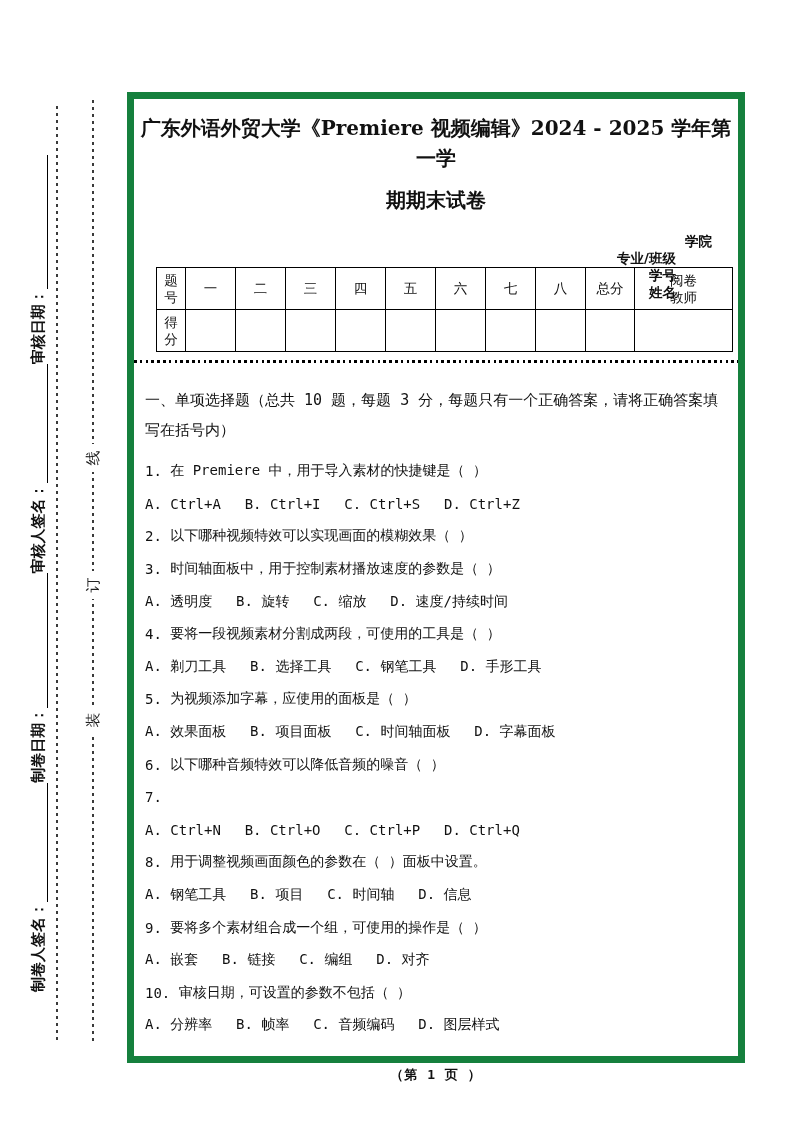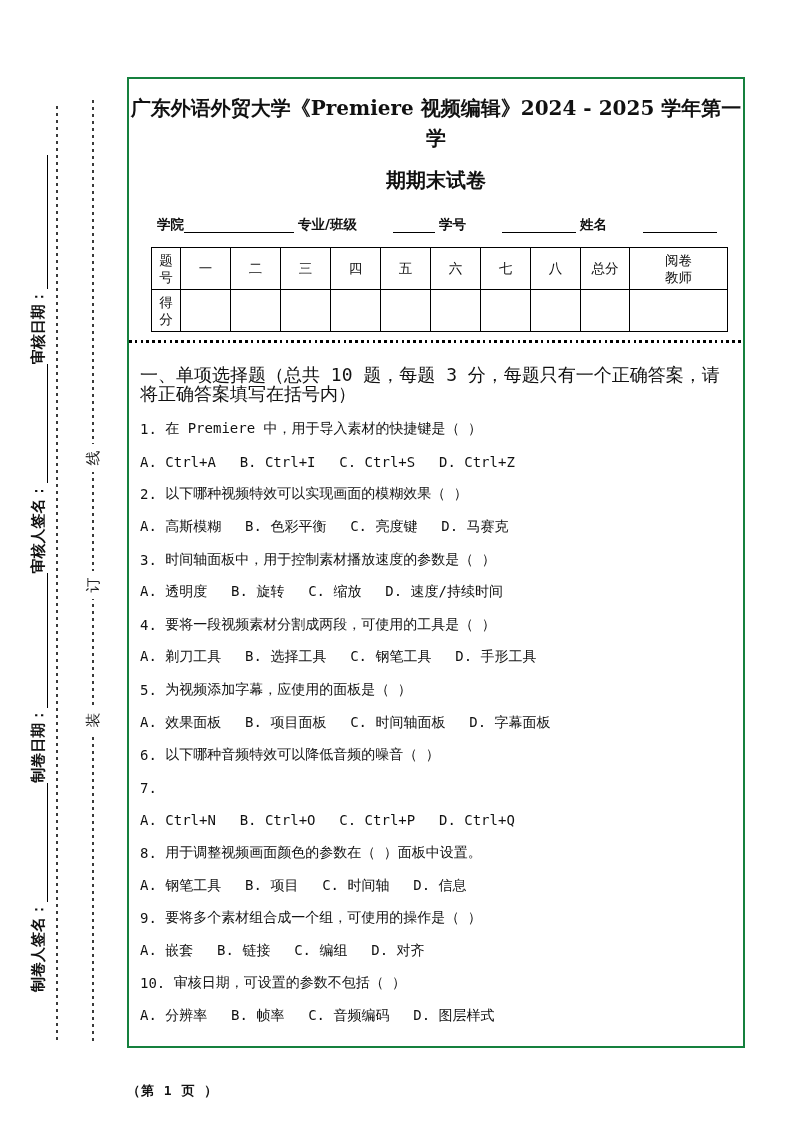--- a/index.html
+++ b/index.html
@@ -47,41 +47,41 @@
     font-family:"DejaVu Serif","Liberation Serif",serif;
     font-size:15px;color:#222;
   }
   .bind-char.c-line{top:472px;}
   .bind-char.c-staple{top:599px;}
   .bind-char.c-mount{top:734px;}
 
   
   .content{
     position:absolute;
-    left:127px;top:77px;
+    left:127px;top:92px;
     width:618px;height:971px;
-    border:2px solid #15803d;
+    border:7px solid #15803d;
     box-sizing:border-box;
     background:#fff;
   }
   .title-l1,.title-l2{
     text-align:center;
     font-family:"DejaVu Serif","Liberation Serif",serif;
     font-size:20px;font-weight:600;
     line-height:30px;
   }
   .title-l1{margin-top:14px;}
   .title-l2{margin-top:12px;}
 
   .fields{
     display:flex;align-items:flex-end;
     margin:18px 26px 0 28px;
     height:20px;
     font-family:"DejaVu Serif","Liberation Serif",serif;
-    font-size:13.5px;font-weight:bold;
+    font-size:13.5px;font-weight:bold;flex-direction:column;
   }
   .fgroup{display:flex;flex:1;align-items:flex-end;}
   .flabel{white-space:nowrap;line-height:17px;}
   .fblank{flex:1;border-bottom:1.4px solid #000;height:15px;}
   .fgroup + .fgroup{margin-left:4px;gap:36px;}
 
   table.score{
     border-collapse:collapse;
     margin:14px 0 0 22px;
     table-layout:fixed;
@@ -96,36 +96,35 @@
   }
   td.two-line{white-space:pre-line;}
 
   .dotted-sep{
     margin-top:8px;height:3px;
     background:repeating-linear-gradient(to right,#000 0 2.6px,transparent 2.6px 5.8px);
   }
 
   .section-heading{
     margin:22px 10px 0 11px;
-    font-size:18px;line-height:19px;
+    font-size:15px;line-height:30px;
   }
 
   .questions{margin:10px 10px 0 11px;}
   .qline{height:32.6px;display:flex;align-items:center;font-size:14px;white-space:nowrap;}
   .qnum{margin-right:0.6em;}
   .opts span{margin-right:1.7em;}
   .opts span:last-child{margin-right:0;}
 
   .footer{
     position:absolute;
     left:127px;top:1066px;width:618px;
-    text-align:left;
+    text-align:center;
     font-size:13px;font-weight:bold;
     letter-spacing:1px;
-    margin-top:16px;
   }
 </style>
 </head>
 <body>
 
 <div class="page">
 
   <div class="margin-strip">
     <div class="margin-group">
       <span class="margin-label">制卷人签名：</span>
@@ -236,26 +235,20 @@
         <span>A. Ctrl+A</span>
         <span>B. Ctrl+I</span>
         <span>C. Ctrl+S</span>
         <span>D. Ctrl+Z</span>
       </div>
 
       <div class="qline">
         <span class="qnum">2.</span>
         <span>以下哪种视频特效可以实现画面的模糊效果（  ）</span>
       </div>
-      <div class="qline opts">
-        <span>A. 高斯模糊</span>
-        <span>B. 色彩平衡</span>
-        <span>C. 亮度键</span>
-        <span>D. 马赛克</span>
-      </div>
 
       <div class="qline">
         <span class="qnum">3.</span>
         <span>时间轴面板中，用于控制素材播放速度的参数是（  ）</span>
       </div>
       <div class="qline opts">
         <span>A. 透明度</span>
         <span>B. 旋转</span>
         <span>C. 缩放</span>
         <span>D. 速度/持续时间</span>

